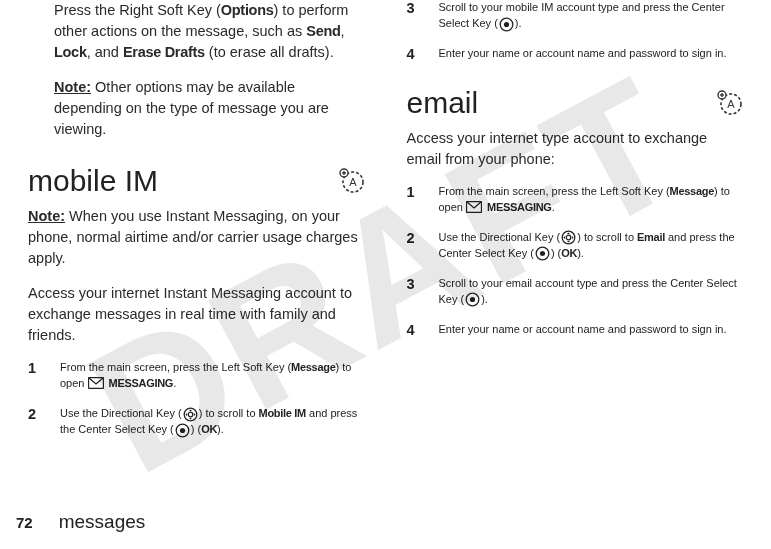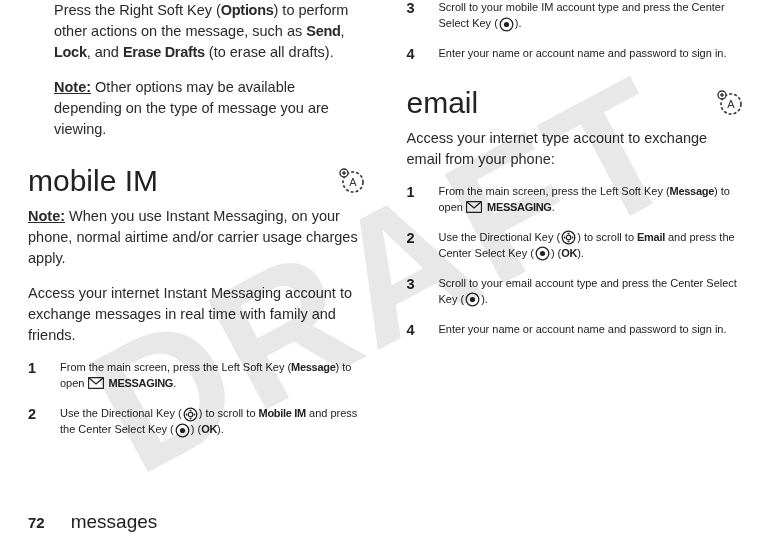--- a/index.html
+++ b/index.html
@@ -66,21 +66,21 @@
     font-size: 14.5px;
   }
   .step-body {
     flex: 1;
     font-size: 11px;
     line-height: 1.45;
   }
   .footer {
     position: absolute;
     bottom: 16px;
-    left: 28px;
+    left: 16px;
     display: flex;
     align-items: baseline;
     gap: 26px;
     font-size: 14px;
   }
   .page-num { font-weight: 700; font-size: 15px; }
   .footer-label { font-size: 19px; }
   .icon-inline {
     display: inline-flex;
     vertical-align: middle;

